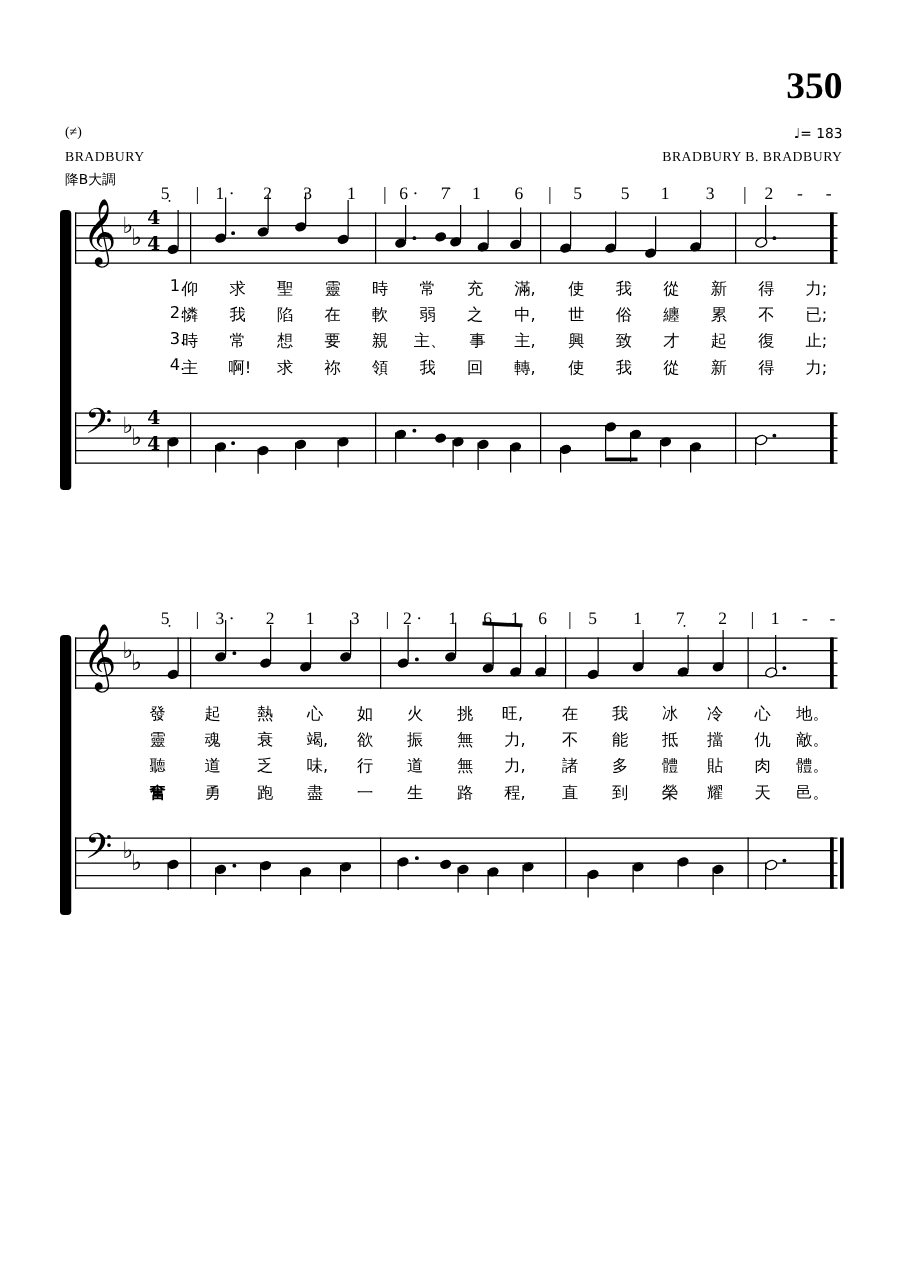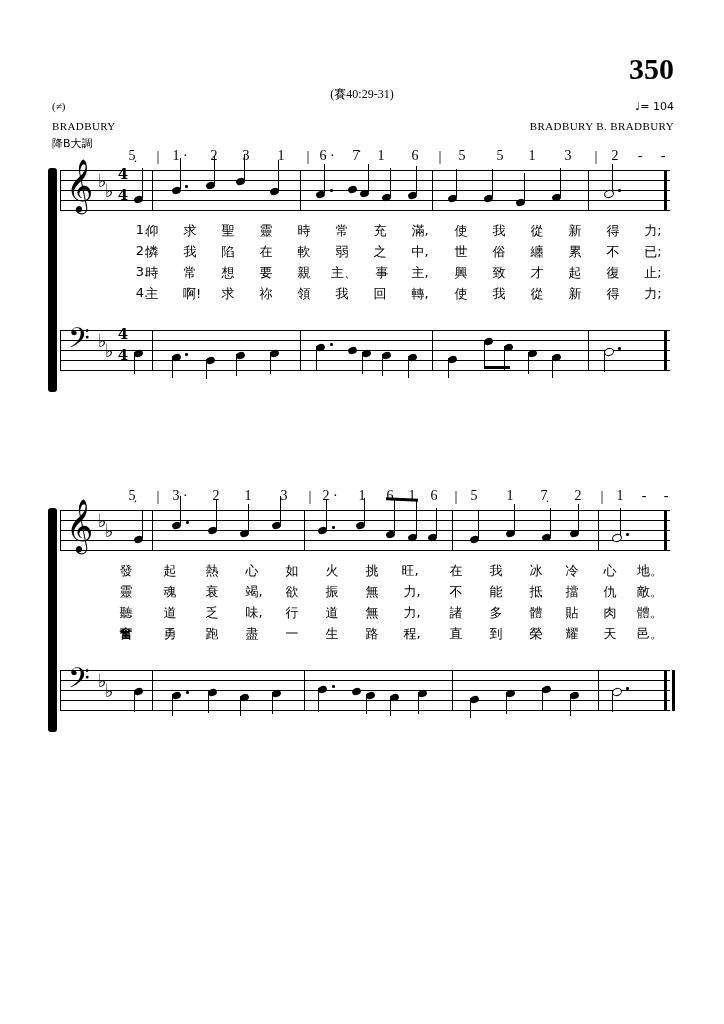--- a/index.html
+++ b/index.html
@@ -214,27 +214,26 @@
     font-size: 13px;
     white-space: pre;
   }
   .lyric-row span.bold { font-weight: bold; }
 </style>
 </head>
 <body>
 
 <div class="page">
 
-  <div class="subtitle">(賽40:29-31)</div>
   <div class="hymn-number">350</div>
   <div class="meter-mark">(≠)</div>
   <div class="author">BRADBURY</div>
   <div class="key">降B大調</div>
   <div class="composer">BRADBURY B. BRADBURY</div>
-  <div class="tempo">♩= 104</div>
+  <div class="tempo">♩= 183</div>
 
   <div class="system" style="top:140px;">
 
     <div class="numline" style="top:8px;">
       <span style="left:132px;">5̣</span>
       <span class="bar" style="left:158px;">|</span>
       <span style="left:180px;">1 ·</span>
       <span style="left:214px;">2</span>
       <span style="left:246px;">3</span>
       <span style="left:281px;">1</span>

